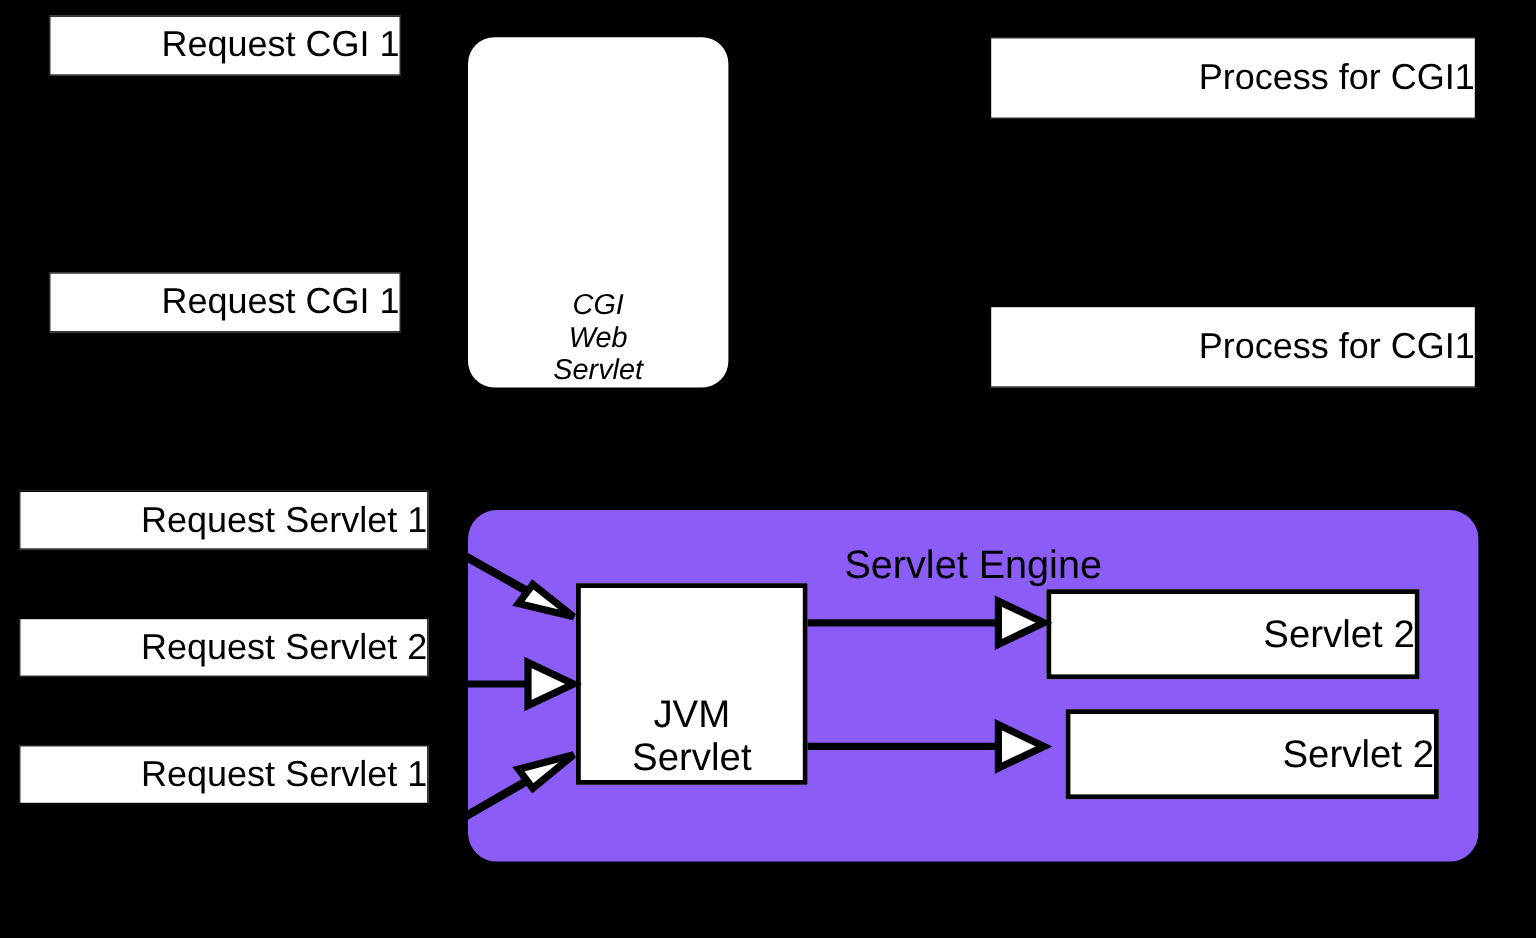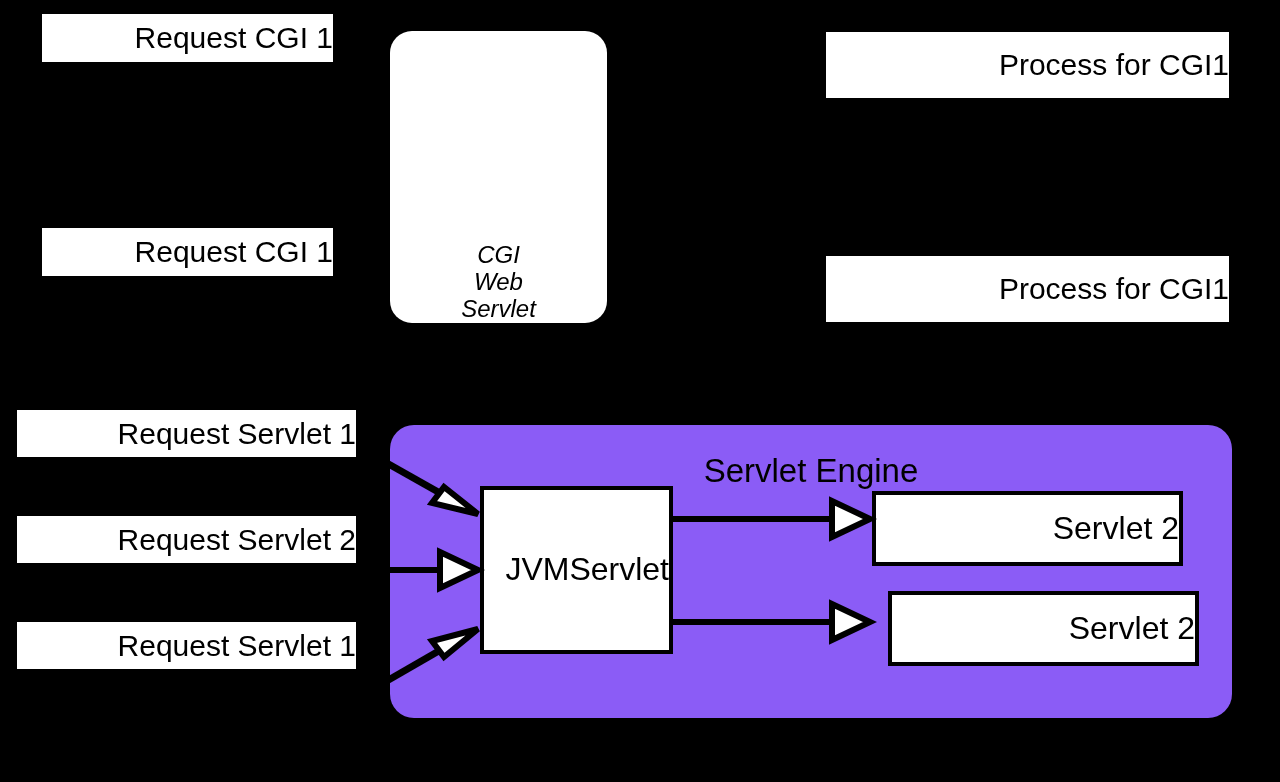--- a/index.html
+++ b/index.html
@@ -62,21 +62,21 @@
     position: absolute;
     left: 0;
     right: 0;
     top: 27px;
     text-align: center;
     font-size: 33px;
     color: #000000;
     white-space: pre;
   }
   #jvm-threads {
-    flex-direction: row;
+    flex-direction: column;
   }
   svg.overlay {
     position: absolute;
     left: 0;
     top: 0;
     width: 1280px;
     height: 782px;
     pointer-events: none;
   }
 </style>

